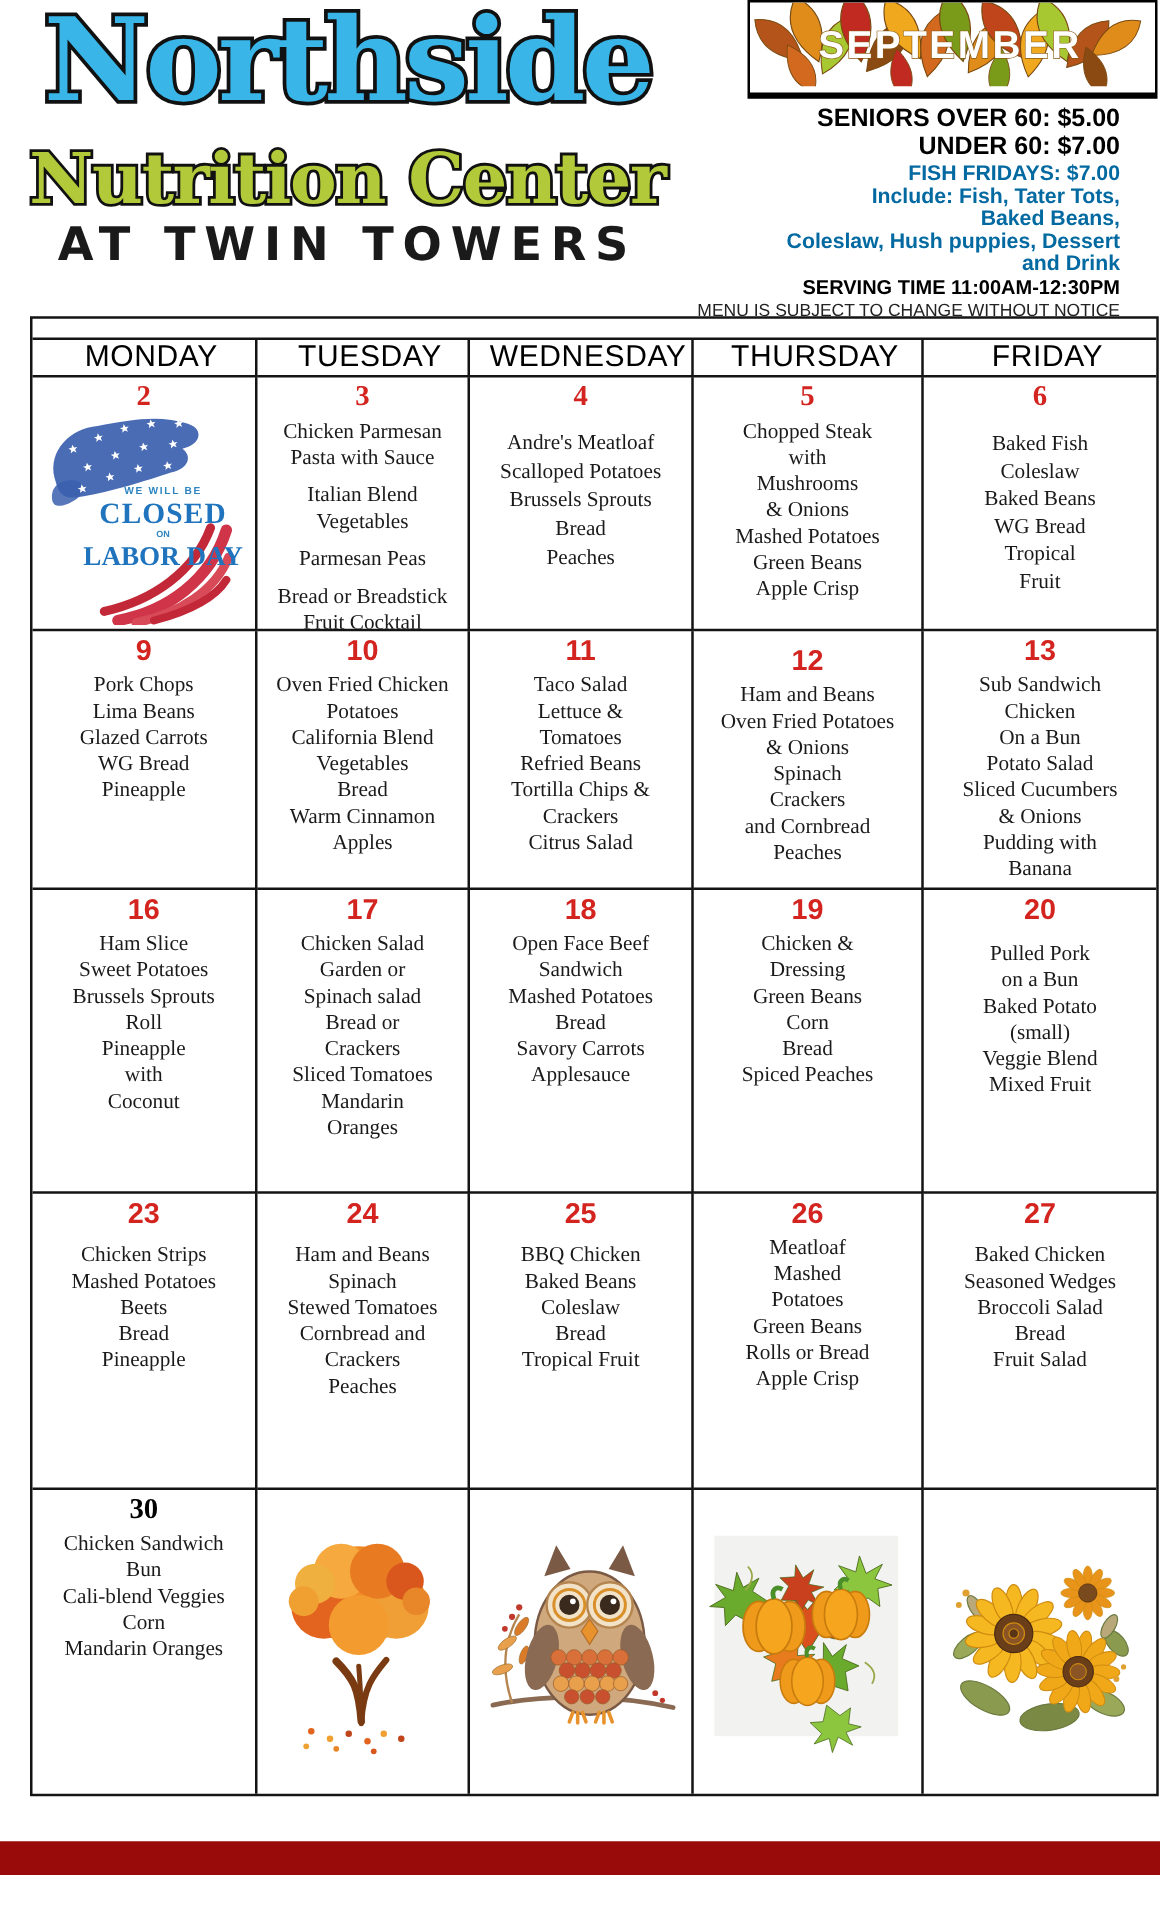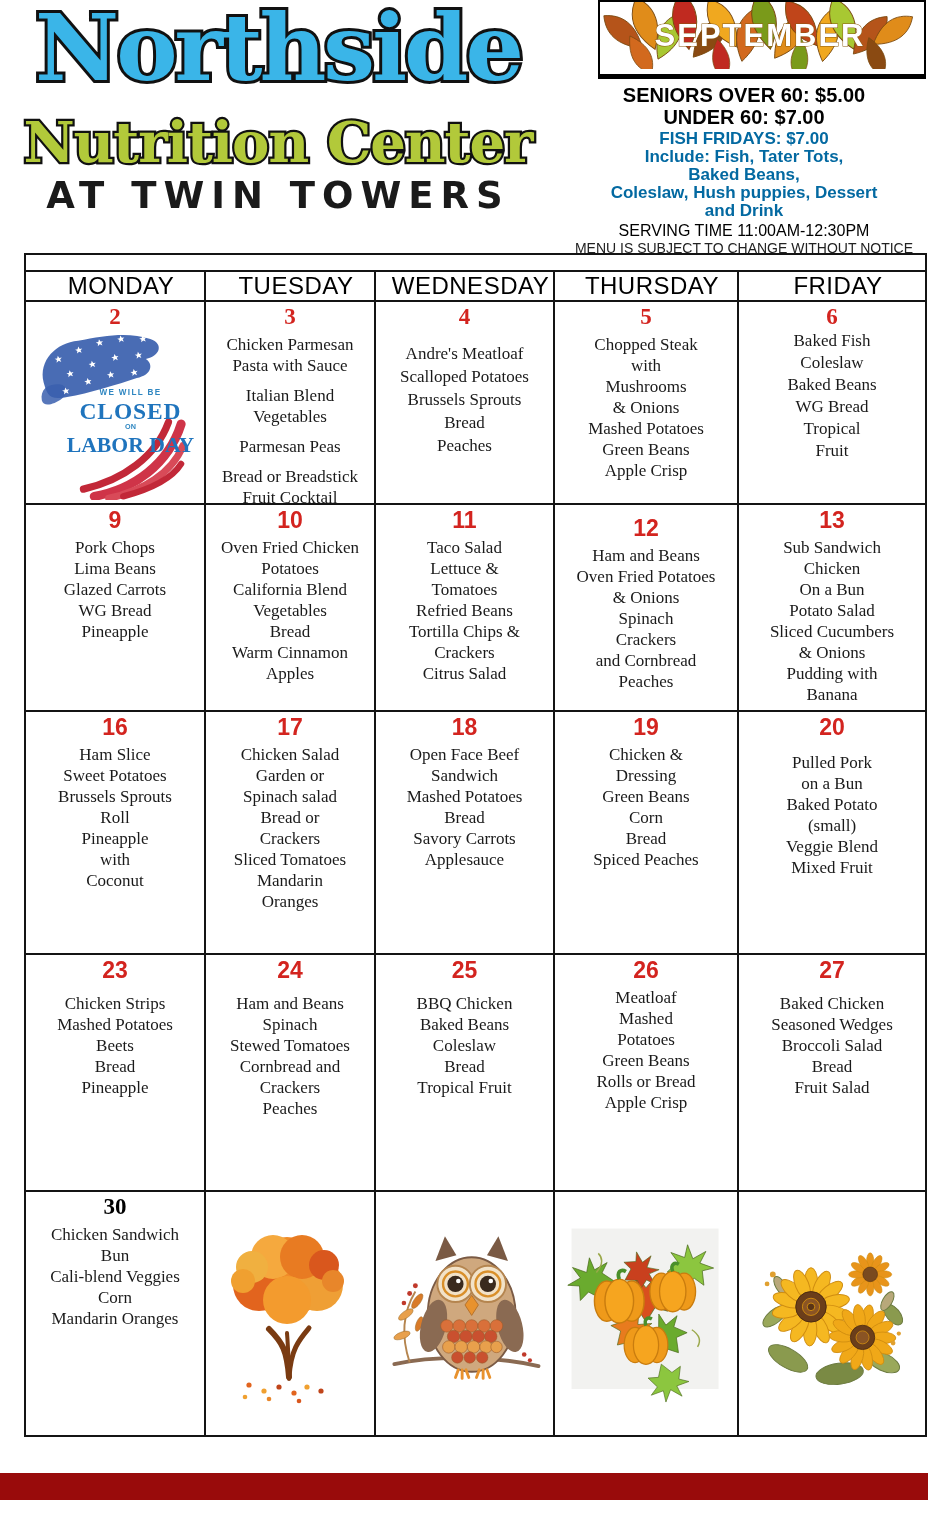--- a/index.html
+++ b/index.html
@@ -1,25 +1,25 @@
 <!DOCTYPE html>
 <html><head>
 <meta charset="utf-8">
 <style>
   html,body{margin:0;padding:0;}
   body{width:928px;height:1536px;position:relative;background:#fff;font-family:"Liberation Sans",sans-serif;overflow:hidden;}
 
   
   .logo-wrap{position:absolute;left:0;top:-6px;width:560px;height:230px;}
   .banner-box{position:absolute;left:598px;top:0;width:324px;height:72px;border:2px solid #000;border-bottom:5px solid #000;background:#fff;overflow:hidden;}
-  .pricing{position:absolute;left:560px;top:84px;width:368px;text-align:center;color:#000;}
+  .pricing{position:absolute;left:528px;top:84px;width:368px;text-align:right;color:#000;}
   .pricing .l1{font-size:20px;font-weight:bold;line-height:22px;}
   .pricing .fish{font-weight:bold;font-size:17px;line-height:18px;color:#0369a1;margin-top:2px;}
   .pricing .fish .para{margin:0;}
-  .pricing .serving{font-size:16px;font-weight:normal;line-height:19px;margin-top:1px;}
+  .pricing .serving{font-size:16px;font-weight:bold;line-height:19px;margin-top:1px;}
   .pricing .notice{font-size:14px;line-height:17px;color:#222;}
 
   
   .calendar{position:absolute;left:24px;top:253px;width:899px;border:2px solid #141414;display:grid;
             grid-template-columns:180px 170px 179px 184px 186px;
             grid-template-rows:17px 30px 203px 207px 243px 237px 243px;background:#fff;}
   .strip{grid-column:1/-1;border-bottom:2px solid #141414;}
   .hcell{border-right:2px solid #141414;border-bottom:2px solid #141414;display:flex;align-items:center;justify-content:center;
          font-size:24px;letter-spacing:.5px;color:#000;padding-left:12px;}
   .cell{border-right:2px solid #141414;border-bottom:2px solid #141414;text-align:center;padding:2px 2px;overflow:hidden;position:relative;}
@@ -166,21 +166,21 @@
 with
 Mushrooms
 &amp; Onions
 Mashed Potatoes
 Green Beans
 Apple Crisp</div>
       </div>
   </div>
   <div class="cell wkserif lc">
     <div class="num">6</div>
-    <div class="menu" style="margin-top:0;line-height:22px;">
+    <div class="menu" style="margin-top:14px;line-height:22px;">
         <div class="para">Baked Fish
 Coleslaw
 Baked Beans
 WG Bread
 Tropical
 Fruit</div>
       </div>
   </div>
 
   <div class="cell">

